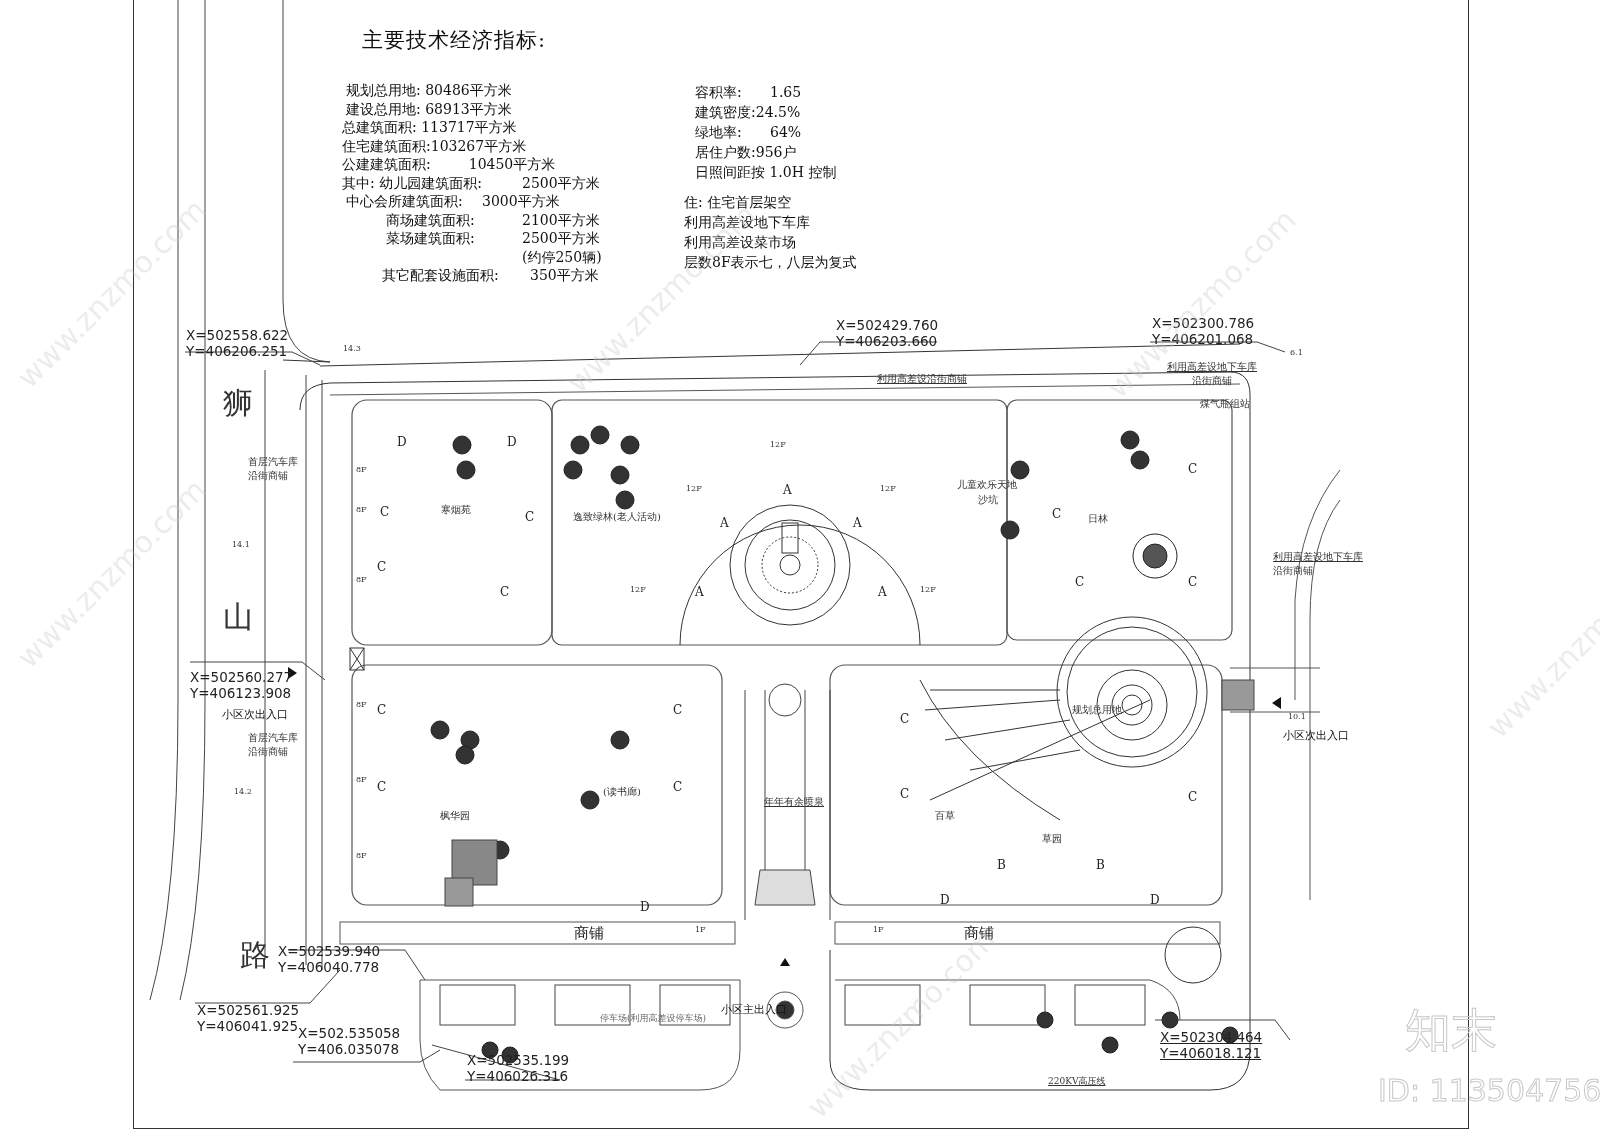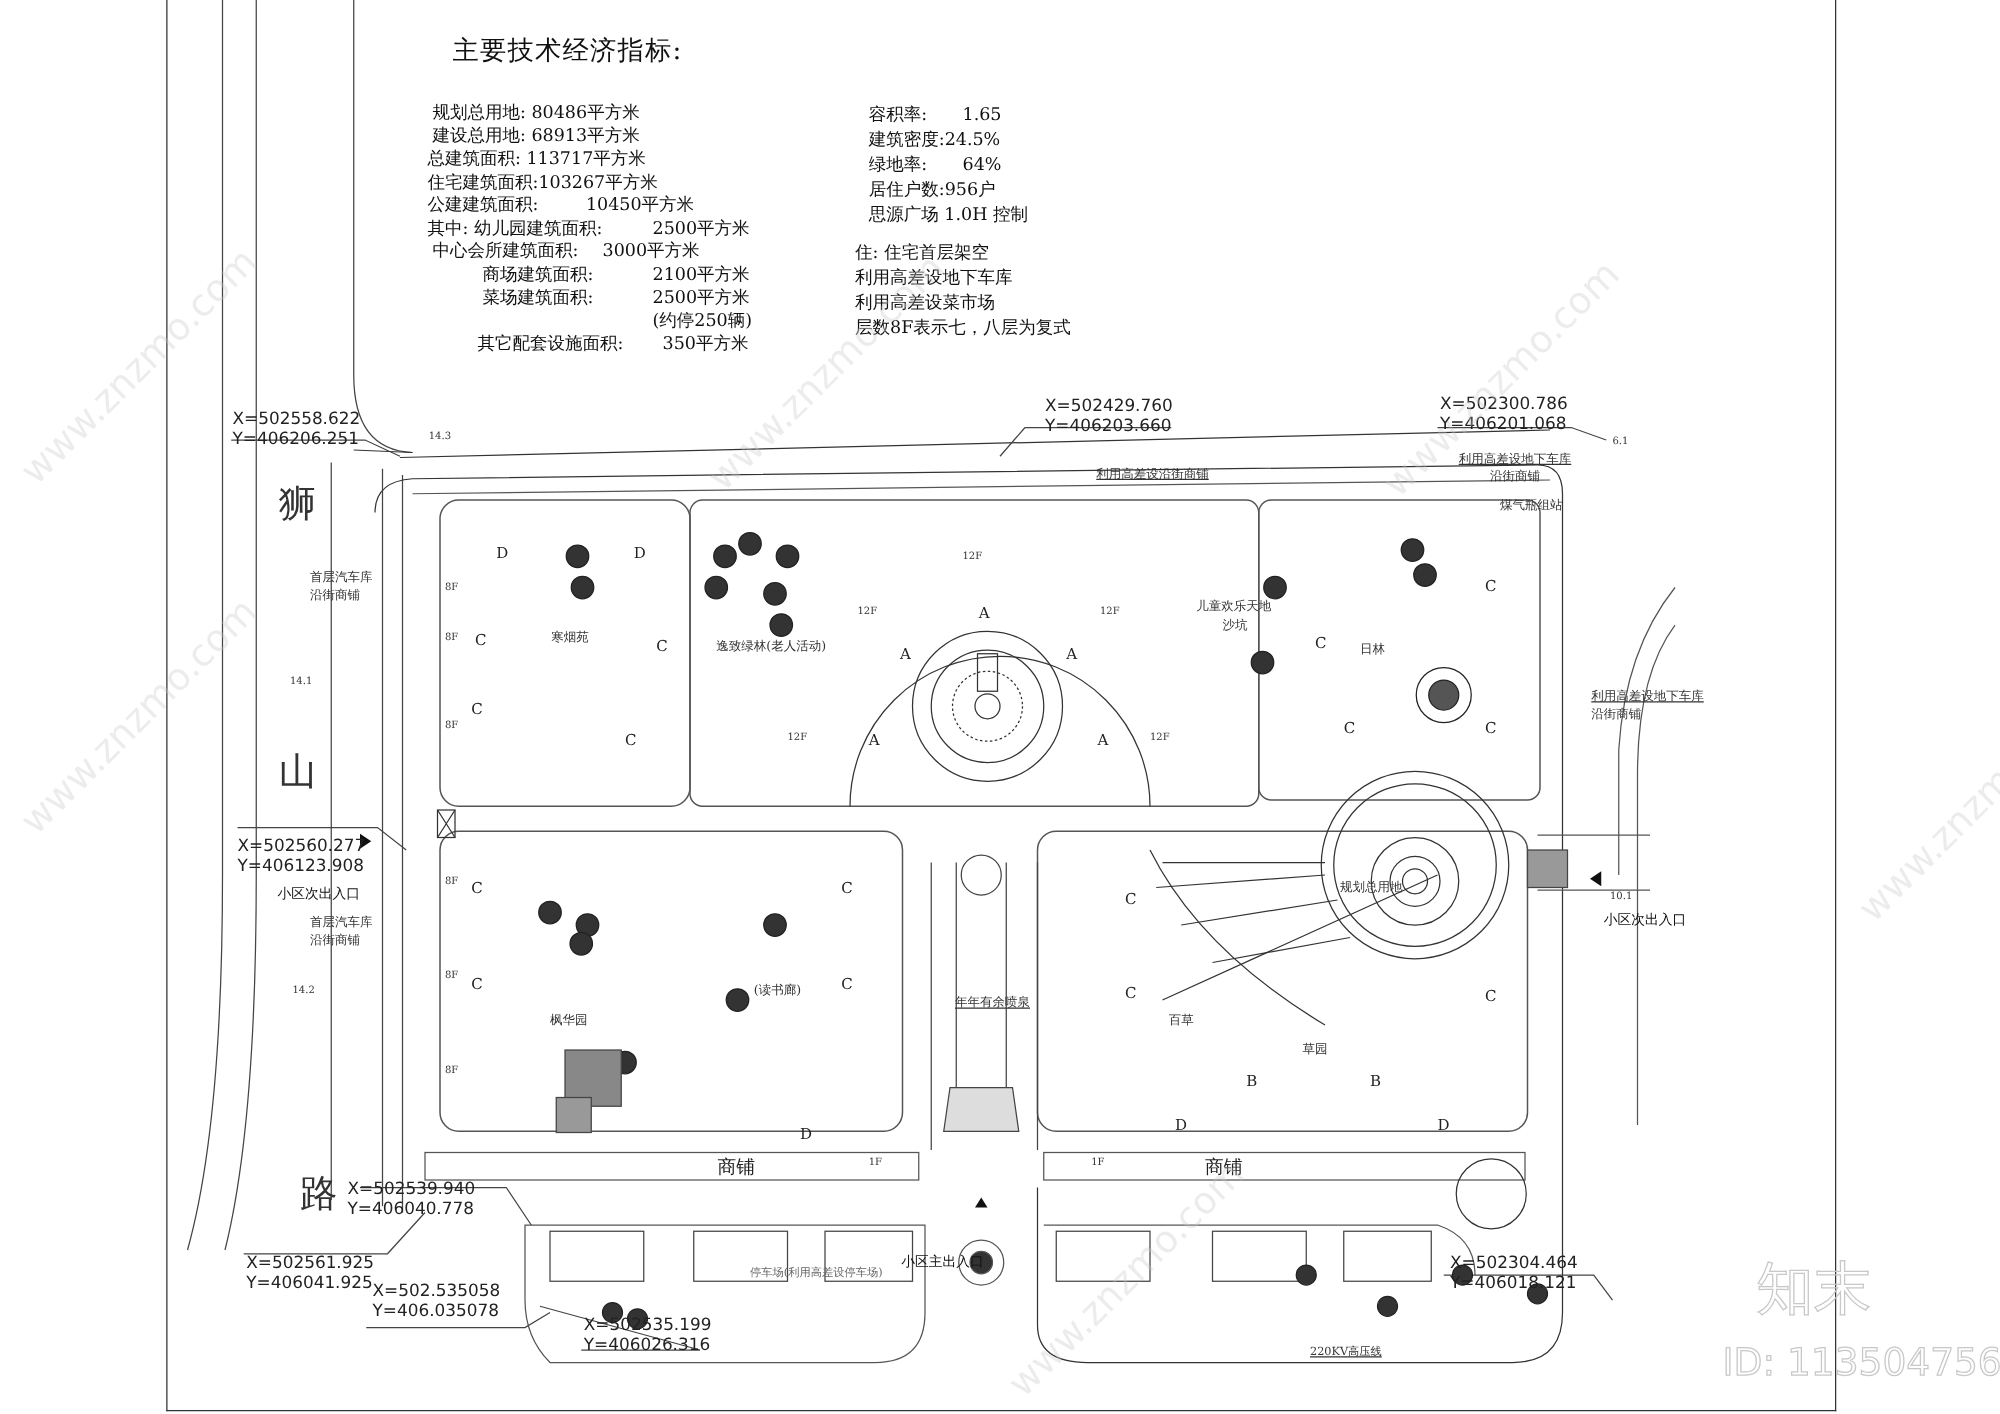--- a/index.html
+++ b/index.html
@@ -172,21 +172,21 @@
   <div style="margin-left:40px"><span style="display:inline-block;width:136px">菜场建筑面积:</span><span>2500平方米</span></div>
   <div style="margin-left:176px"><span>(约停250辆)</span></div>
   <div style="margin-left:36px"><span style="display:inline-block;width:148px">其它配套设施面积:</span><span>350平方米</span></div>
 </div>
 
 <div class="abs spec" style="left:695px;top:82px;line-height:20px;">
   <div><span style="display:inline-block;width:75px">容积率:</span><span>1.65</span></div>
   <div><span>建筑密度:</span><span>24.5%</span></div>
   <div><span style="display:inline-block;width:75px">绿地率:</span><span>64%</span></div>
   <div><span>居住户数:</span><span>956户</span></div>
-  <div><span>思源广场</span> <span>1.0H 控制</span></div>
+  <div><span>日照间距按</span> <span>1.0H 控制</span></div>
 </div>
 
 <div class="abs spec" style="left:684px;top:192px;line-height:20px;">
   <div>住: 住宅首层架空</div>
   <div>利用高差设地下车库</div>
   <div>利用高差设菜市场</div>
   <div>层数8F表示七，八层为复式</div>
 </div>
 
 <div class="abs coord" style="left:186px;top:327px;">
@@ -214,21 +214,21 @@
     <div>Y=406041.925</div>
   </div>
 <div class="abs coord" style="left:298px;top:1025px;">
     <div>X=502.535058</div>
     <div>Y=406.035078</div>
   </div>
 <div class="abs coord" style="left:467px;top:1052px;">
     <div>X=502535.199</div>
     <div>Y=406026.316</div>
   </div>
-<div class="abs coord" style="left:1160px;top:1002px;">
+<div class="abs coord" style="left:1160px;top:1029px;text-decoration:underline;">
     <div>X=502304.464</div>
     <div>Y=406018.121</div>
   </div>
 
 <div class="abs lbl" style="left:343px;top:344px;font-size:8px">14.3</div>
 <div class="abs lbl" style="left:1290px;top:348px;font-size:8px">6.1</div>
 <div class="abs lbl" style="left:232px;top:540px;font-size:8px">14.1</div>
 <div class="abs lbl" style="left:234px;top:787px;font-size:8px">14.2</div>
 <div class="abs lbl" style="left:1288px;top:712px;font-size:8px">10.1</div>
 

